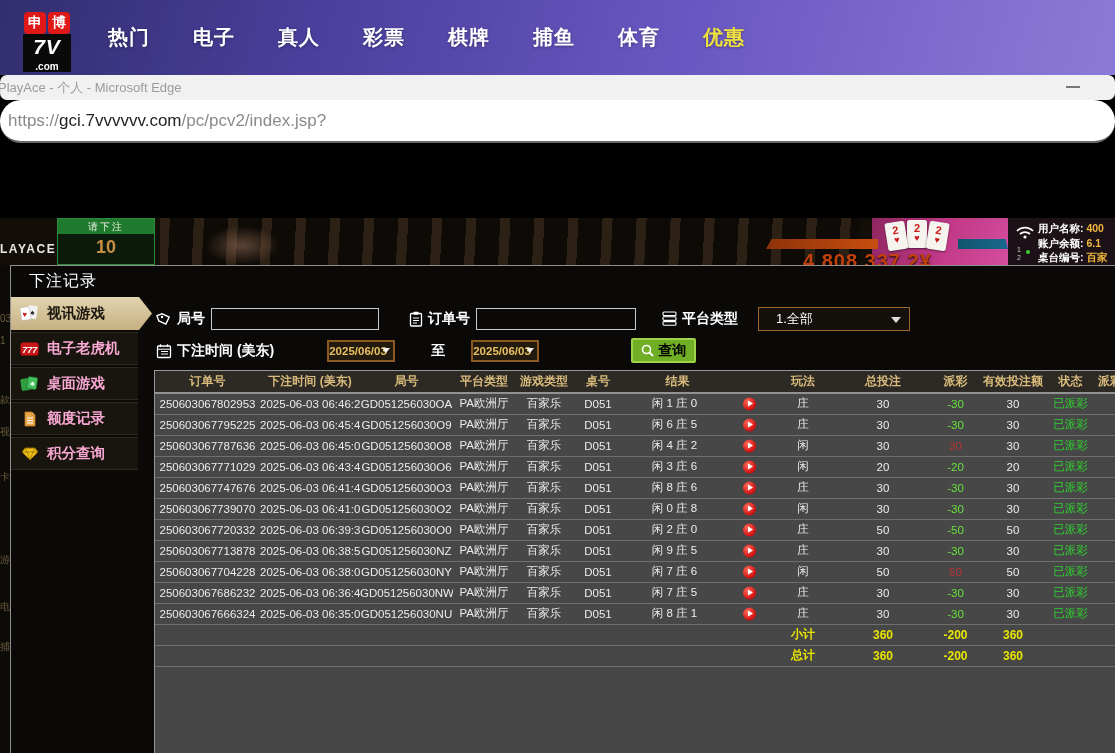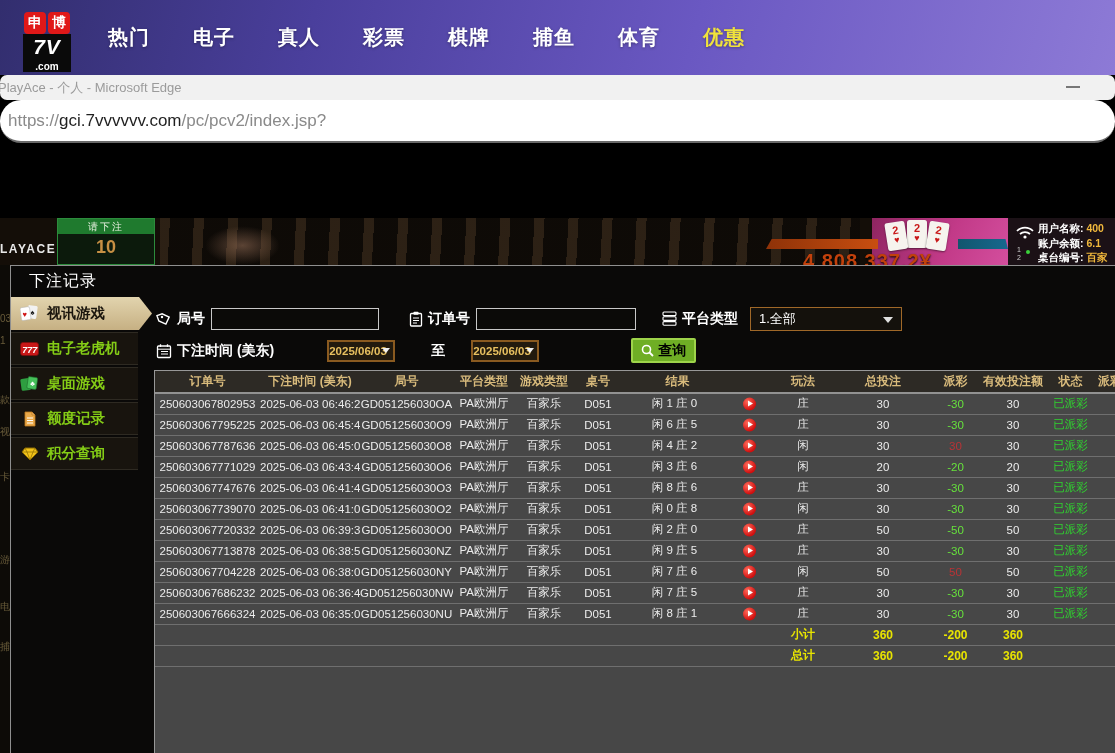--- a/index.html
+++ b/index.html
@@ -63,38 +63,38 @@
 
   
   .panel { position:absolute; top:265px; left:10px; right:0; bottom:0; background:#0a0908;
     border-top:1px solid #8f8f8f; border-left:1px solid #8f8f8f; }
   .panel-title-row { height:31px; display:flex; align-items:center; padding-left:18px; }
   .panel-title { color:#fff; font-size:16px; letter-spacing:1px; }
   .panel-body { position:absolute; top:31px; left:0; right:0; bottom:0; display:flex; }
 
   .sidebar { width:127px; flex:none; }
   .sidebar-item { height:33px; margin-bottom:2px; background:#18140e; border-top:1px solid #2e2a22; border-bottom:1px solid #2e2a22;
-    display:flex; align-items:center; gap:8px; padding-left:9px; color:#84cc16; font-size:14.5px; font-weight:bold; cursor:pointer; position:relative; }
+    display:flex; align-items:center; gap:8px; padding-left:9px; color:#f9a8d4; font-size:14.5px; font-weight:bold; cursor:pointer; position:relative; }
   .sidebar-item.active { width:141px; background:linear-gradient(#e2d4ae,#c6b083); color:#1a150d; border:none; z-index:5;
     clip-path:polygon(0 0, calc(100% - 13px) 0, 100% 50%, calc(100% - 13px) 100%, 0 100%); }
   .sb-icon { width:19px; flex:none; display:flex; align-items:center; justify-content:center; }
 
   .content { flex:1; position:relative; overflow:hidden; }
 
   
   .f-row { position:absolute; left:18px; height:25px; display:flex; align-items:center; }
   .f-row1 { top:9px; }
   .f-row2 { top:41px; }
   .f-icon { margin-right:5px; display:flex; align-items:center; }
   .f-label { color:#fff; font-size:14px; font-weight:bold; white-space:nowrap; }
   .f-input { width:168px; height:22px; background:#0b0a08; border:1px solid #c8c8c8; margin-left:6px; color:#fff; font-size:13px; padding:0 5px; }
   .f-input.order { width:160px; }
   .gap30 { margin-left:30px; } .gap26 { margin-left:26px; }
-  .dropdown { position:relative; width:152px; height:24px; background:#14110c; border:1px solid #a06828; margin-left:12px;
-    color:#fff; font-size:13px; line-height:22px; padding-left:8px; cursor:pointer; }
+  .dropdown { position:relative; width:152px; height:24px; background:#14110c; border:1px solid #a06828; margin-left:20px;
+    color:#fff; font-size:13px; line-height:22px; padding-left:17px; cursor:pointer; }
   .dd-arrow { position:absolute; right:8px; top:9px; border-left:5px solid transparent; border-right:5px solid transparent; border-top:6px solid #e0e0e0; }
   .date-select { position:relative; width:68px; height:22px; background:#221a0e; border:2px solid #8a5a20;
     color:#e8c060; font-size:11.5px; font-weight:bold; line-height:18px; text-align:center; cursor:pointer; padding-right:10px; }
   .ds-arrow { position:absolute; right:3px; top:6px; border-left:4px solid transparent; border-right:4px solid transparent; border-top:5px solid #f0f0f0; }
   .to-label { color:#fff; font-size:14px; font-weight:bold; margin:0 0 0 36px; }
   .date2 { margin-left:26px; }
   .query-btn { margin-left:92px; height:25px; padding:0 8px; background:#6fae25; border:2px solid #9ed44a; border-radius:2px;
     color:#000000; font-size:14px; font-weight:bold; display:flex; align-items:center; gap:4px; cursor:pointer; }
 
   

